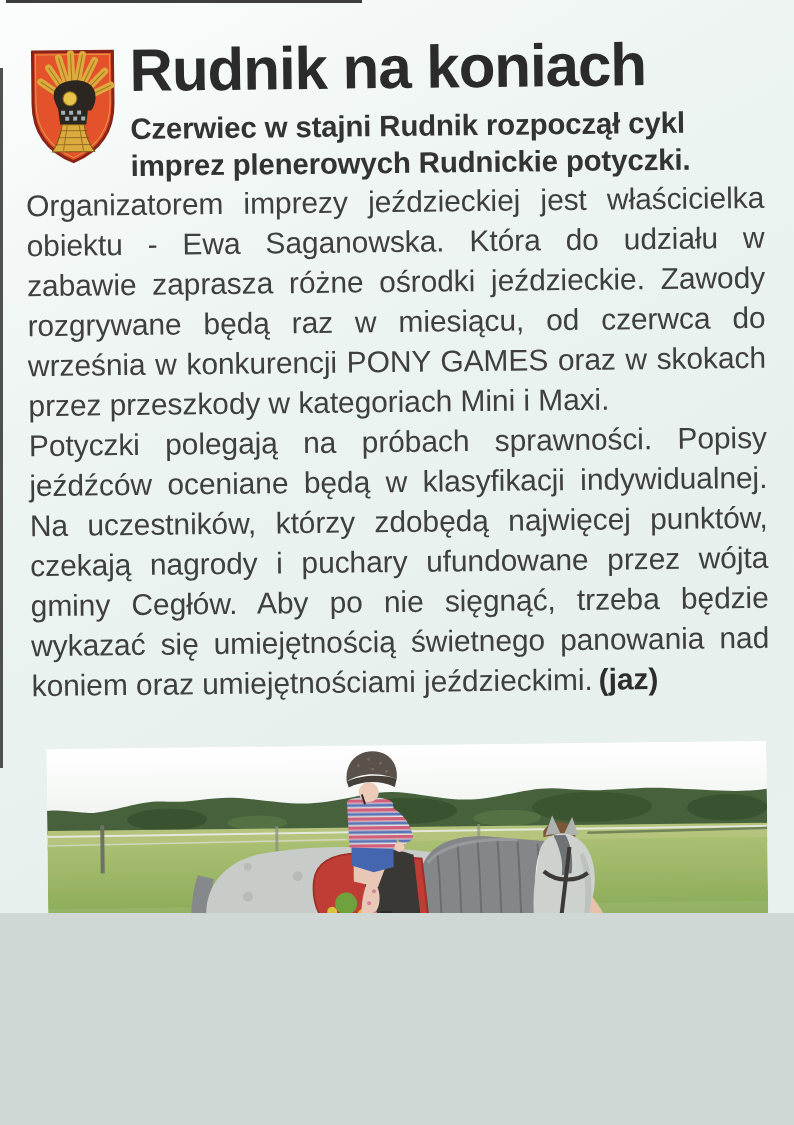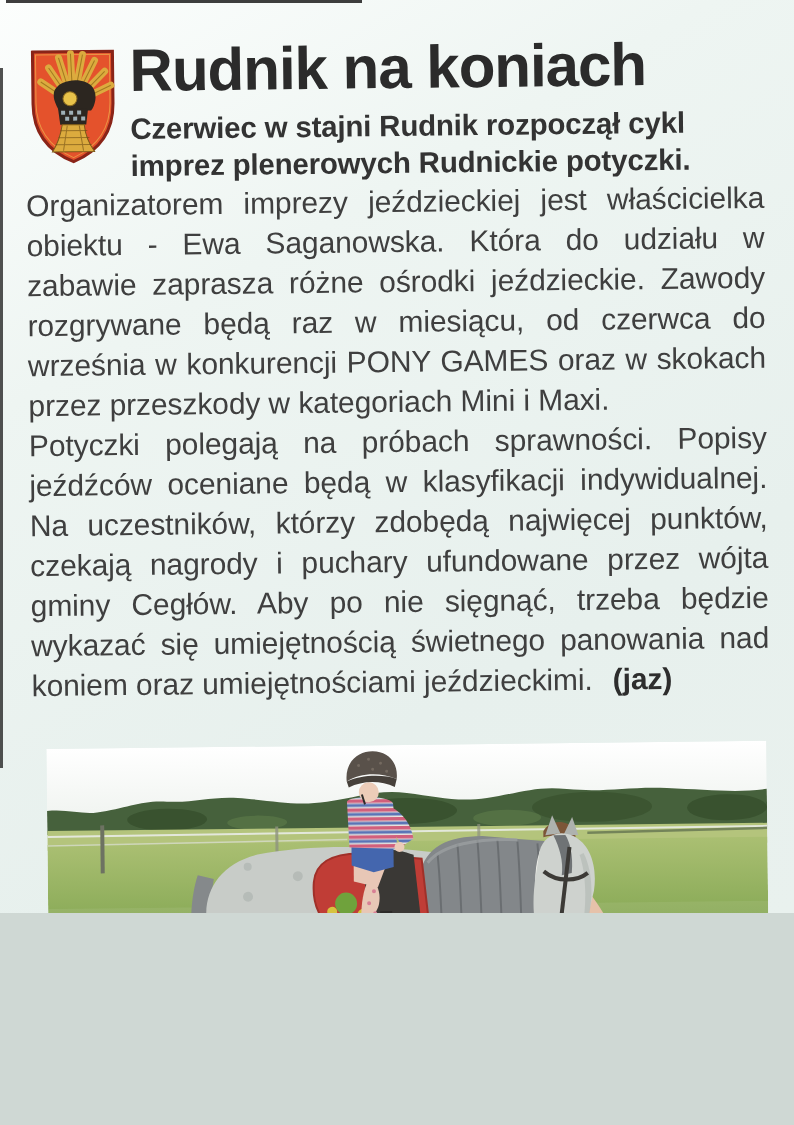--- a/index.html
+++ b/index.html
@@ -13,21 +13,21 @@
   .scan-top{position:absolute;left:6px;top:0;width:356px;height:3px;background:#1c1c1c;opacity:.85;}
   .scan-left{position:absolute;left:0;top:68px;width:3px;height:700px;background:#262626;opacity:.8;}
   .crest{position:absolute;left:30px;top:44px;width:92px;height:118px;}
   .headings{position:absolute;left:133px;top:36px;width:650px;}
   h1{margin:0;font-size:60px;line-height:64px;font-weight:bold;letter-spacing:-1px;color:#2b2b2b;}
   .subtitle{margin-top:7px;font-size:29.5px;line-height:37px;font-weight:bold;color:#333;letter-spacing:-0.2px;}
   .subtitle span{display:block;white-space:nowrap;}
   .bodytext{position:absolute;left:28px;top:182px;width:738px;font-size:30px;line-height:40px;
     text-align:justify;color:#3f3f3f;letter-spacing:-0.1px;}
   .bodytext p{margin:0;}
-  .byline{font-weight:bold;margin-left:20px;color:#2d2d2d;}
+  .byline{font-weight:bold;margin-left:6px;color:#2d2d2d;}
   figure.photo{position:absolute;left:42px;top:745px;width:720px;height:355px;margin:0;}
   figure.photo svg{display:block;}
 </style>
 </head>
 <body>
 
 <div class="page">
   <div class="scan-top"></div>
   <div class="scan-left"></div>
 

